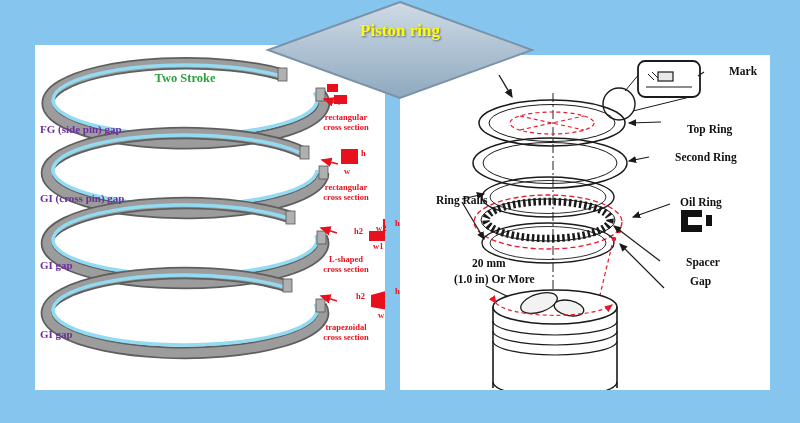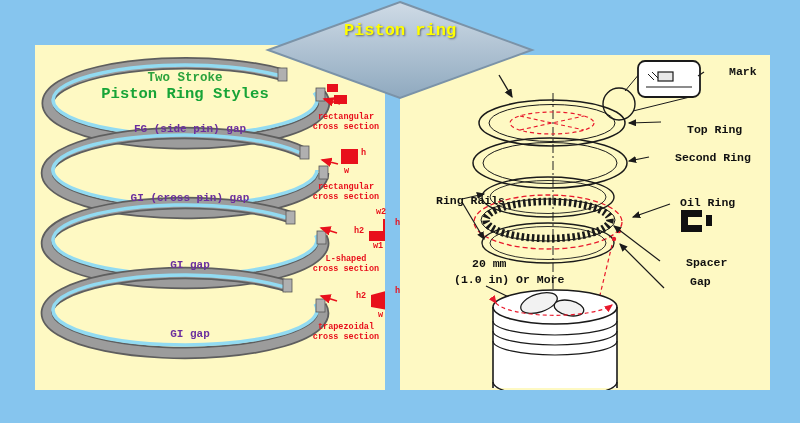--- a/index.html
+++ b/index.html
@@ -1,31 +1,31 @@
 <!DOCTYPE html>
 <html><head>
 <meta charset="utf-8">
 <style>
   html,body{margin:0;padding:0;background:#86c5ee;}
   .stage{position:relative;width:800px;height:419px;background:#86c5ee;overflow:hidden;
-         font-family:Liberation Mono, monospace;}
-  .panel{position:absolute;background:#fef9c3;}
+         font-family:Liberation Serif, serif;}
+  .panel{position:absolute;background:#ffffff;}
   #left-panel{left:35px;top:45px;width:350px;height:345px;}
   #right-panel{left:400px;top:55px;width:370px;height:335px;}
   .abs{position:absolute;}
   svg{display:block;}
   
   #banner-svg{position:absolute;left:260px;top:0;z-index:5;}
   #banner-text{position:absolute;left:300px;top:20px;width:200px;z-index:6;text-align:center;}
   #banner-text div{font-size:17px;font-weight:bold;color:#ffff00;line-height:22px;
                    text-shadow:1px 1px 2px rgba(50,50,50,.65);}
   
   .lp-sub{left:25px;top:26px;width:250px;text-align:center;color:#2aa23c;font-weight:bold;font-size:12.5px;}
   .lp-title{left:10px;top:40px;width:280px;text-align:center;color:#17a437;font-weight:bold;font-size:15.5px;}
-  .ring-label{left:5px;width:300px;text-align:center;color:#6b2f9e;font-weight:bold;font-size:11px;}
+  .ring-label{left:5px;width:300px;color:#6b2f9e;font-weight:bold;font-size:11px;}
   .cs-text{left:272px;width:78px;text-align:center;color:#e8101c;font-weight:bold;font-size:8.5px;line-height:10px;}
   .dim{color:#e8101c;font-weight:bold;font-size:8.5px;}
   
   .rp-label{color:#101010;font-weight:bold;font-size:11.5px;white-space:nowrap;padding-left:24px;}
 </style>
 </head>
 <body>
 
 <div class="stage">
 
@@ -95,39 +95,38 @@
         <path d="M334,186 L348,186 L348,174 L358,174 L358,196 L334,196 Z" fill="#e8101c"></path>
         <line x1="302" y1="188" x2="286" y2="183" stroke="#e8101c" stroke-width="1.6" marker-end="url(#ra)"></line>
       </g>
       <g>
         <path d="M336,250 L358,244 L358,266 L336,262 Z" fill="#e8101c"></path>
         <line x1="302" y1="256" x2="286" y2="251" stroke="#e8101c" stroke-width="1.6" marker-end="url(#ra)"></line>
       </g>
     </svg>
 
     <div class="abs lp-sub">Two Stroke</div>
-    <div class="abs lp-title">Piston Ring Styles</div>
 
     <div class="abs ring-label" style="top:78px">FG (side pin) gap</div>
     <div class="abs ring-label" style="top:147px">GI (cross pin) gap</div>
     <div class="abs ring-label" style="top:214px">GI gap</div>
     <div class="abs ring-label" style="top:283px">GI gap</div>
 
     <div class="abs cs-text" style="top:67px">rectangular</div>
     <div class="abs cs-text" style="top:77px">cross section</div>
     <div class="abs cs-text" style="top:137px">rectangular</div>
     <div class="abs cs-text" style="top:147px">cross section</div>
     <div class="abs cs-text" style="top:209px">L-shaped</div>
     <div class="abs cs-text" style="top:219px">cross section</div>
     <div class="abs cs-text" style="top:277px">trapezoidal</div>
     <div class="abs cs-text" style="top:287px">cross section</div>
 
     <div class="abs dim" style="left:326px;top:103px">h</div>
     <div class="abs dim" style="left:309px;top:121px">w</div>
-    <div class="abs dim" style="left:341px;top:162px">w2</div>
+    <div class="abs dim" style="left:341px;top:178px">w2</div>
     <div class="abs dim" style="left:319px;top:181px">h2</div>
     <div class="abs dim" style="left:360px;top:173px">h1</div>
     <div class="abs dim" style="left:338px;top:196px">w1</div>
     <div class="abs dim" style="left:321px;top:246px">h2</div>
     <div class="abs dim" style="left:360px;top:241px">h1</div>
     <div class="abs dim" style="left:343px;top:265px">w</div>
   </div>
 
   <div id="right-panel" class="panel">
     <svg width="370" height="335" viewBox="0 0 370 335">

